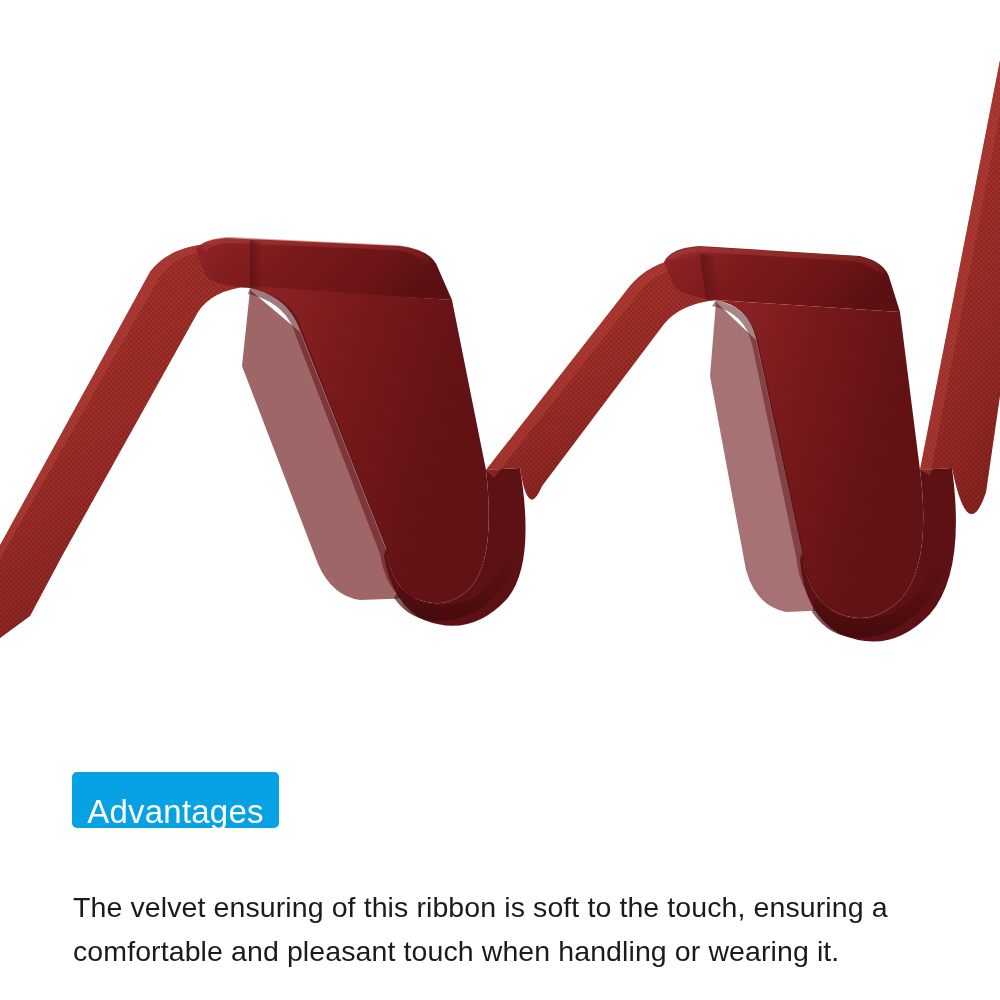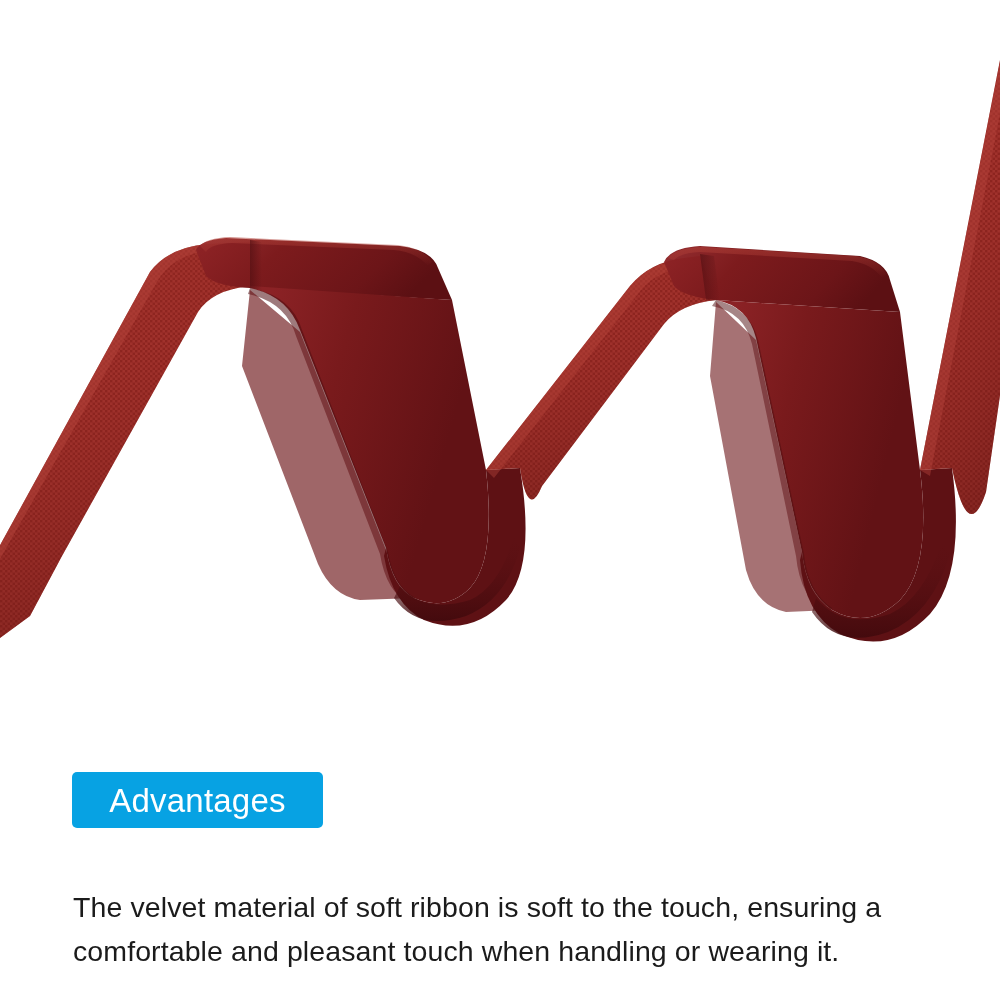--- a/index.html
+++ b/index.html
@@ -44,25 +44,25 @@
     left: 0;
     top: 740px;
     width: 1000px;
     height: 260px;
   }
 
   #advantages-badge {
     position: absolute;
     left: 72px;
     top: 772px;
-    width: 251px;
+    width: 207px;
     height: 56px;
     border-radius: 5px;
     display: flex;
-    align-items: center;
+    align-items: flex-end;
     justify-content: center;
     box-sizing: border-box;
   }
   #advantages-badge .badge-label {
     color: #ffffff;
     font-size: 33px;
     font-weight: 400;
     letter-spacing: 0.2px;
     line-height: 1;
     font-family: "Liberation Sans", sans-serif;
@@ -279,17 +279,17 @@
     </svg>
   </div>
 
   <div id="caption-block"></div>
 
   <div id="advantages-badge" style="background: rgb(7, 162, 227);">
     <span class="badge-label" style="color: rgb(255, 255, 255);">Advantages</span>
   </div>
 
   <p id="advantages-description" style="color: rgb(27, 27, 27);">
-    <span class="desc-line">The velvet material of soft ribbon is soft to the touch, ensuring a</span>
+    <span class="desc-line">The velvet ensuring of this ribbon is soft to the touch, ensuring a</span>
     <span class="desc-line">comfortable and pleasant touch when handling or wearing it.</span>
   </p>
 
 </div>
 
 </body></html>

